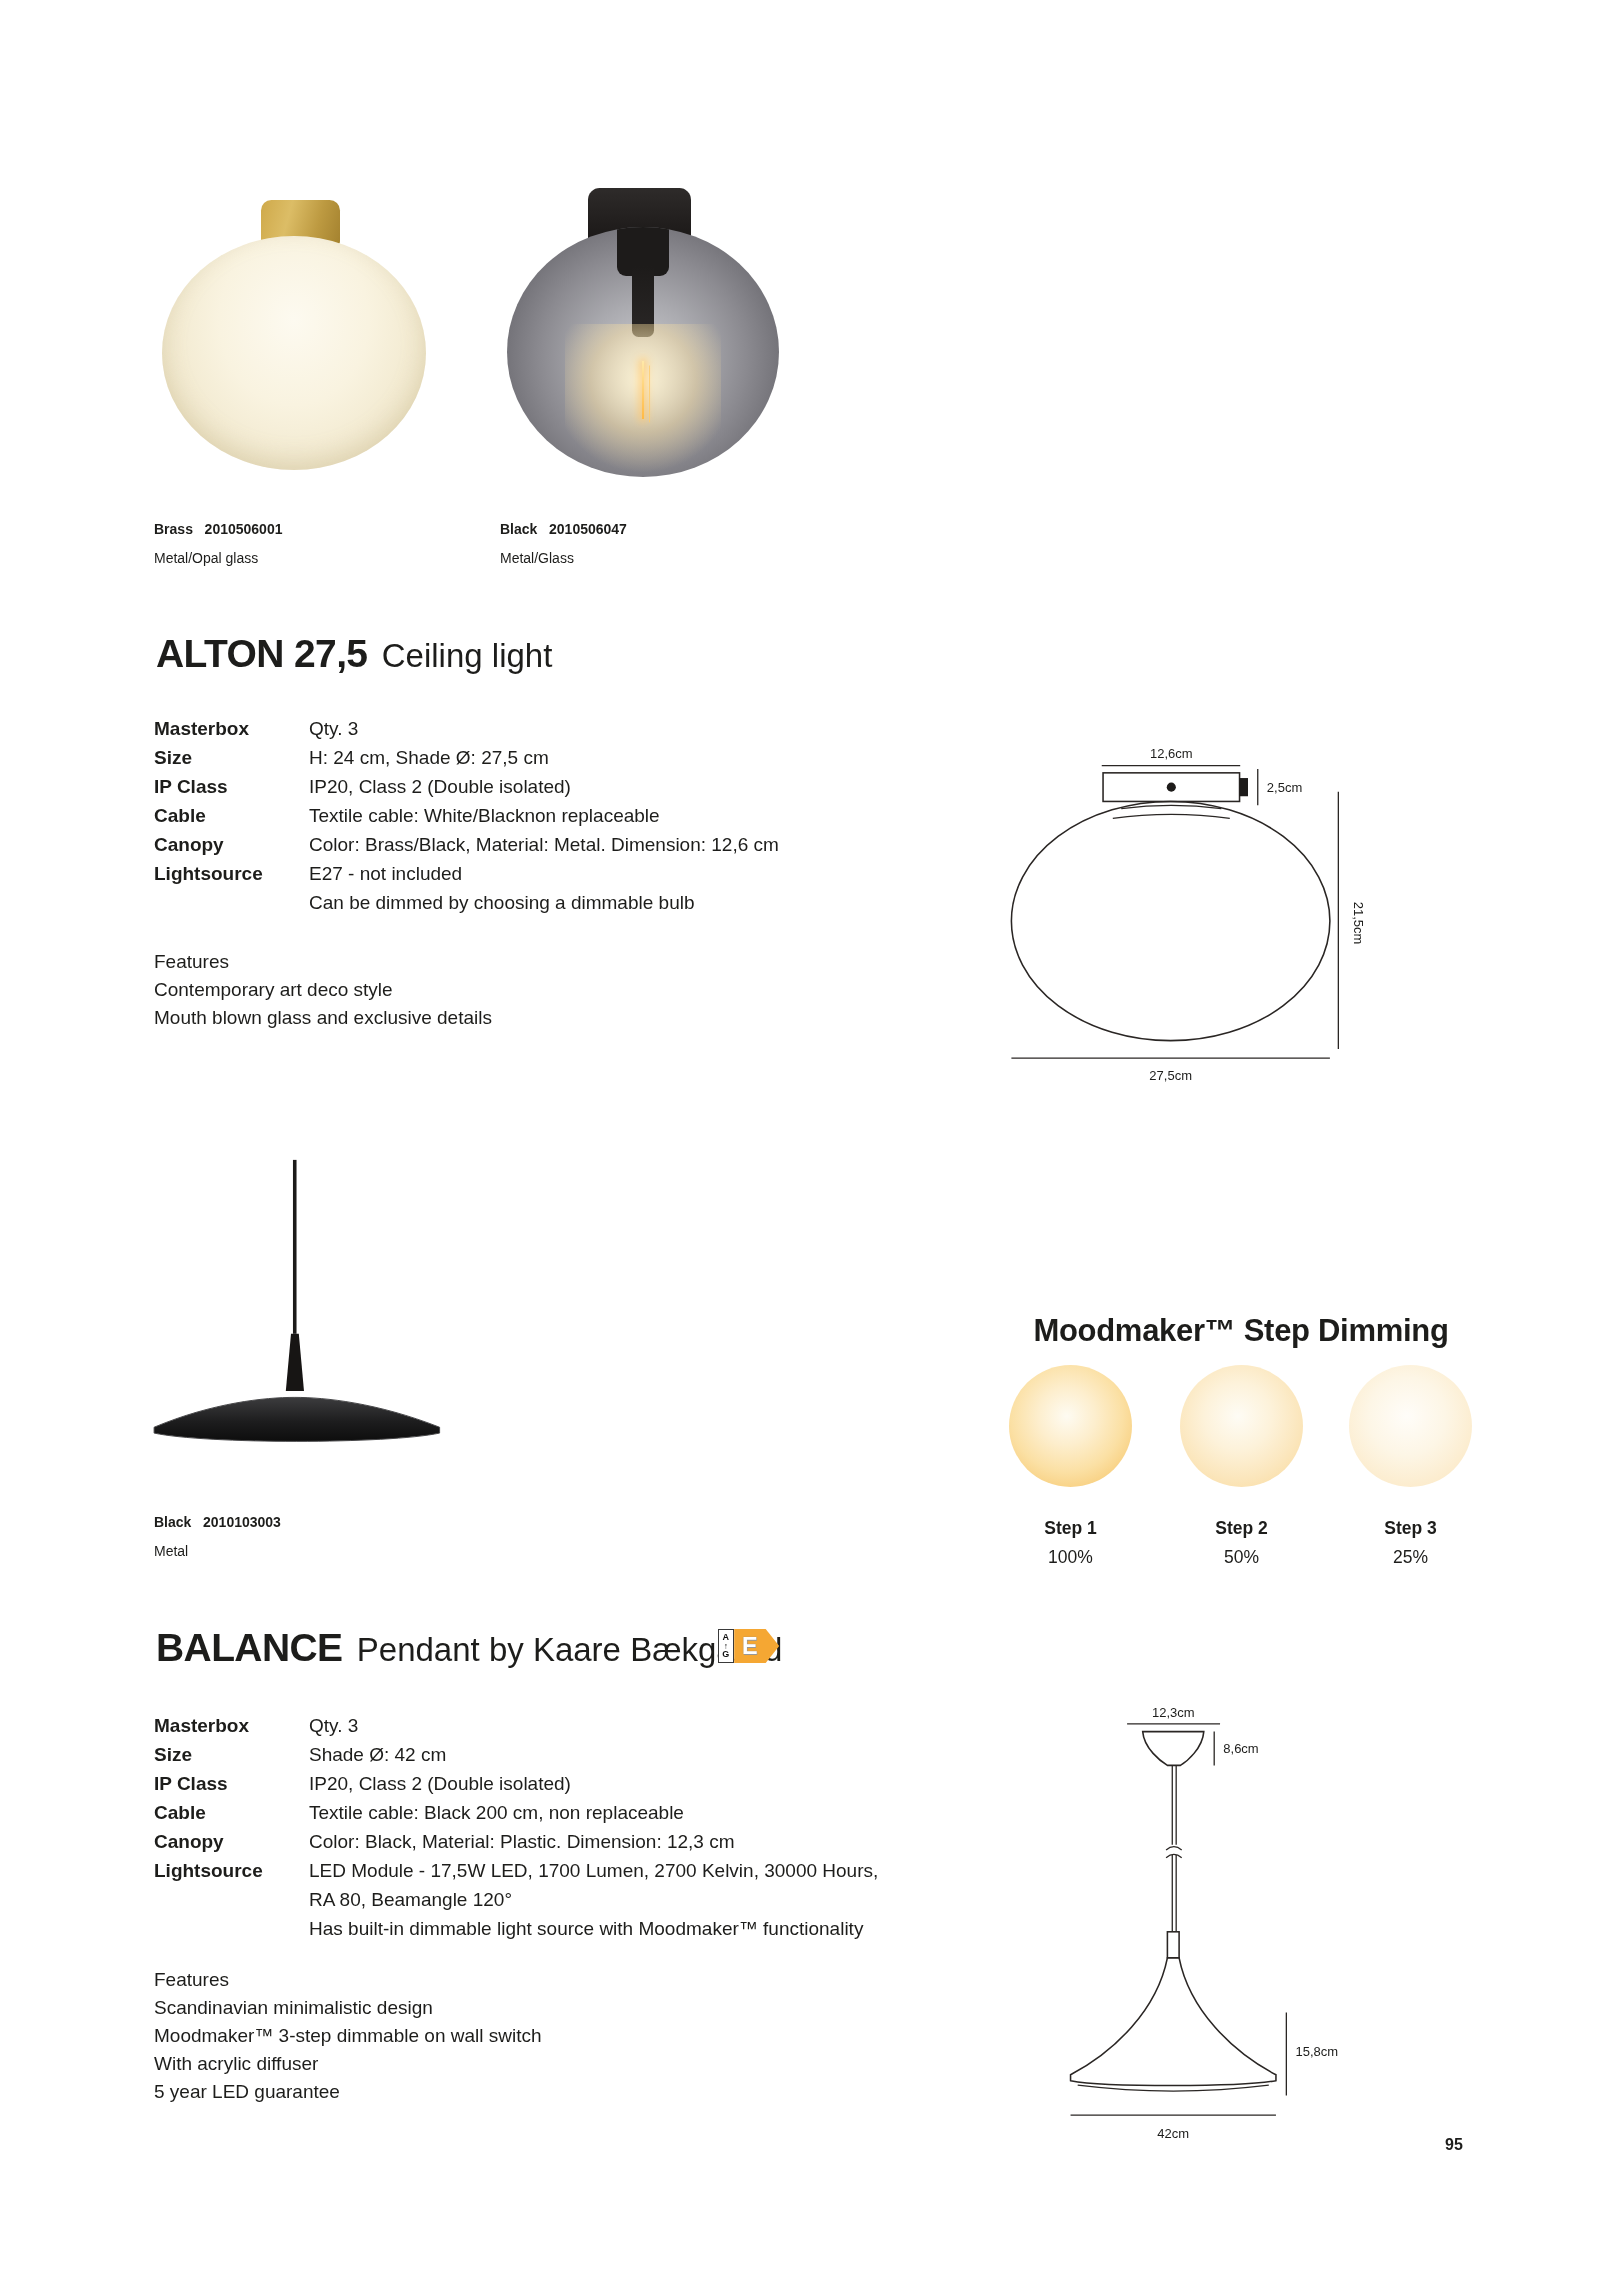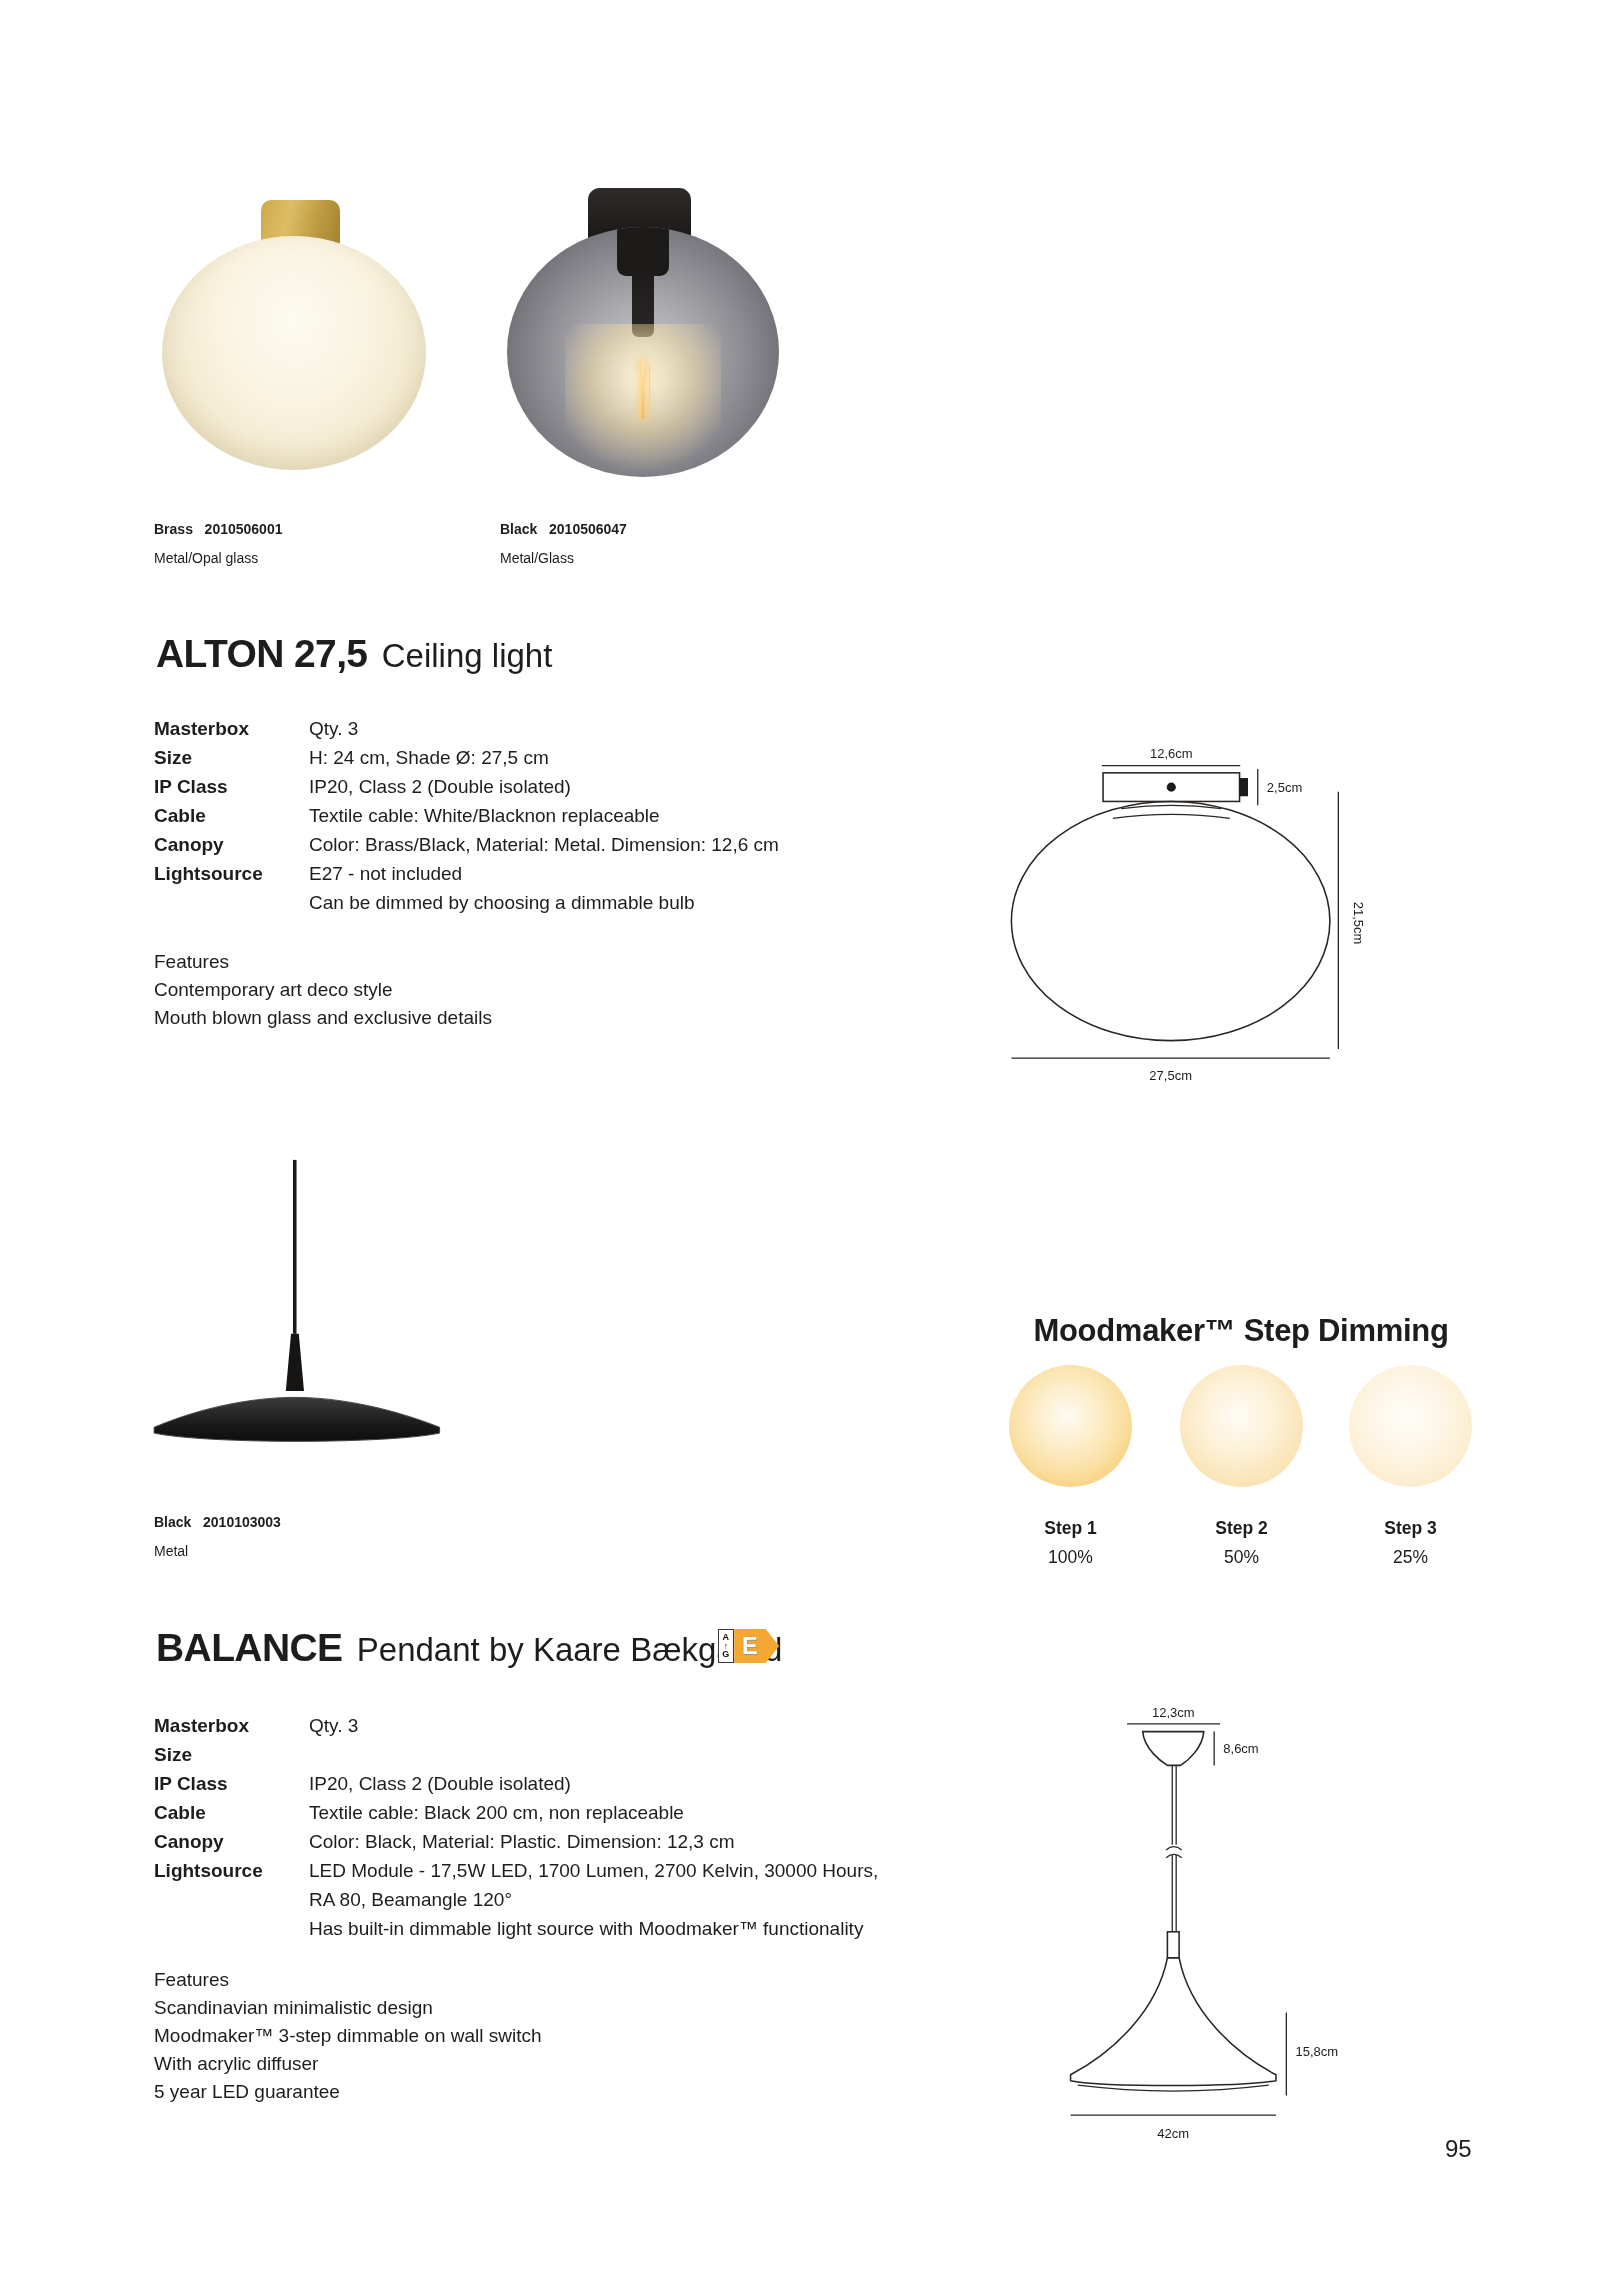--- a/index.html
+++ b/index.html
@@ -94,21 +94,21 @@
     padding-left:7.8px;box-sizing:border-box;
     text-shadow:0 0 1.3px #8a8a8a,0.6px 0.6px 0 #9a9a9a;
   }
 
   
   .diag text{font-size:20px;fill:#1d1d1b;}
   .diag .ln{stroke:#2a2624;stroke-width:2.4;fill:none;}
   .diag .thin{stroke:#2a2624;stroke-width:2;fill:none;}
   .diag .fil{fill:#1d1b1a;stroke:none;}
 
-  .pagenum{font-size:24px;line-height:1;}
+  .pagenum{font-size:16px;line-height:1;font-weight:bold;}
 </style>
 </head>
 <body>
 
 <div class="page">
 
   <div class="abs brass-canopy"></div>
   <div class="abs opal-shade"></div>
 
   <div class="abs black-canopy"></div>
@@ -234,20 +234,23 @@
       <span>E</span>
     </div>
   </div>
 
   <div class="abs spec" style="left:154px;top:1711px;">
     <div class="lab">Masterbox</div>
     <div class="val">
         <div>Qty. 3</div>
       </div>
     <div class="lab">Size</div>
+    <div class="val">
+        <div>Shade Ø: 42 cm</div>
+      </div>
     <div class="lab">IP Class</div>
     <div class="val">
         <div>IP20, Class 2 (Double isolated)</div>
       </div>
     <div class="lab">Cable</div>
     <div class="val">
         <div>Textile cable: Black 200 cm, non replaceable</div>
       </div>
     <div class="lab">Canopy</div>
     <div class="val">

